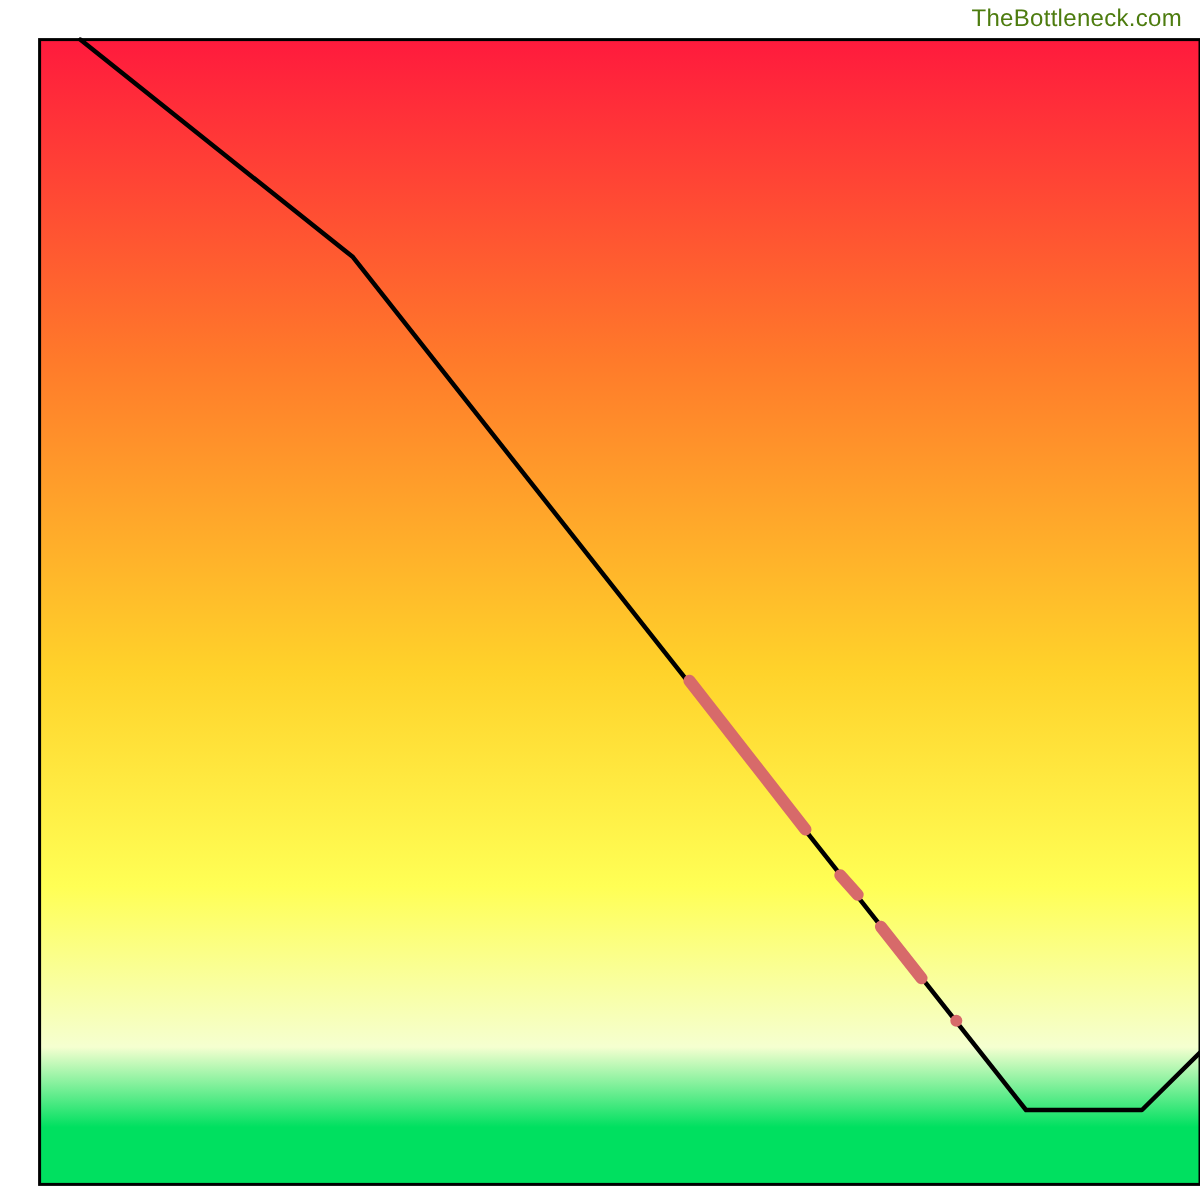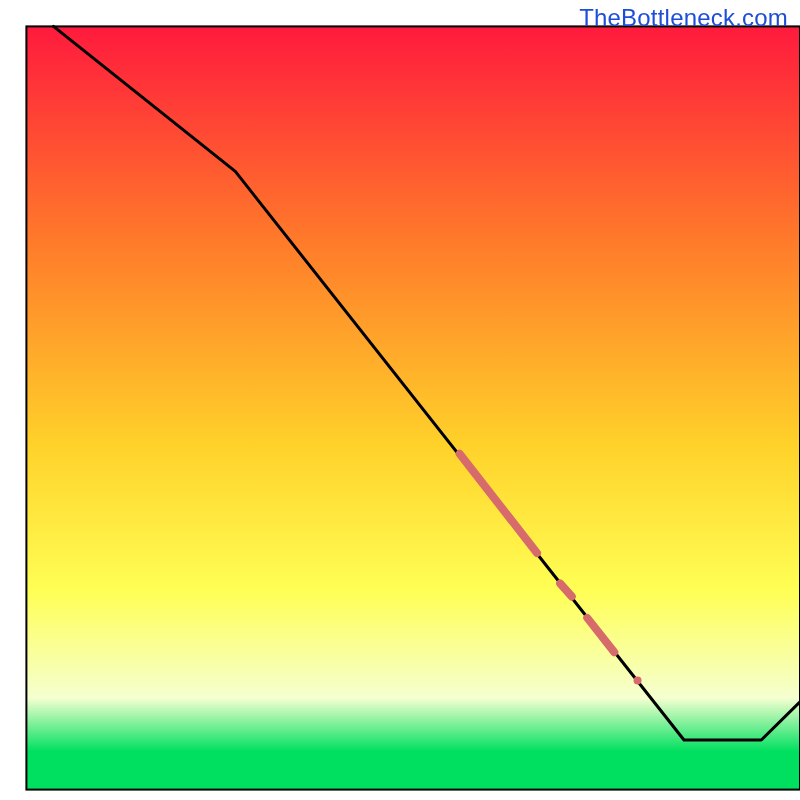--- a/index.html
+++ b/index.html
@@ -13,23 +13,23 @@
   }
   .canvas {
     position: relative;
     width: 800px;
     height: 800px;
   }
   .watermark {
     position: absolute;
     top: 4px;
     right: 12px;
-    font-size: 24px;
+    font-size: 16px;
     font-weight: 400;
-    color: #1d4ed8;
+    color: #4d7c0f;
     font-family: Arial, Helvetica, sans-serif;
     letter-spacing: 0.2px;
   }
   svg {
     display: block;
   }
 </style>
 </head>
 <body>
 

